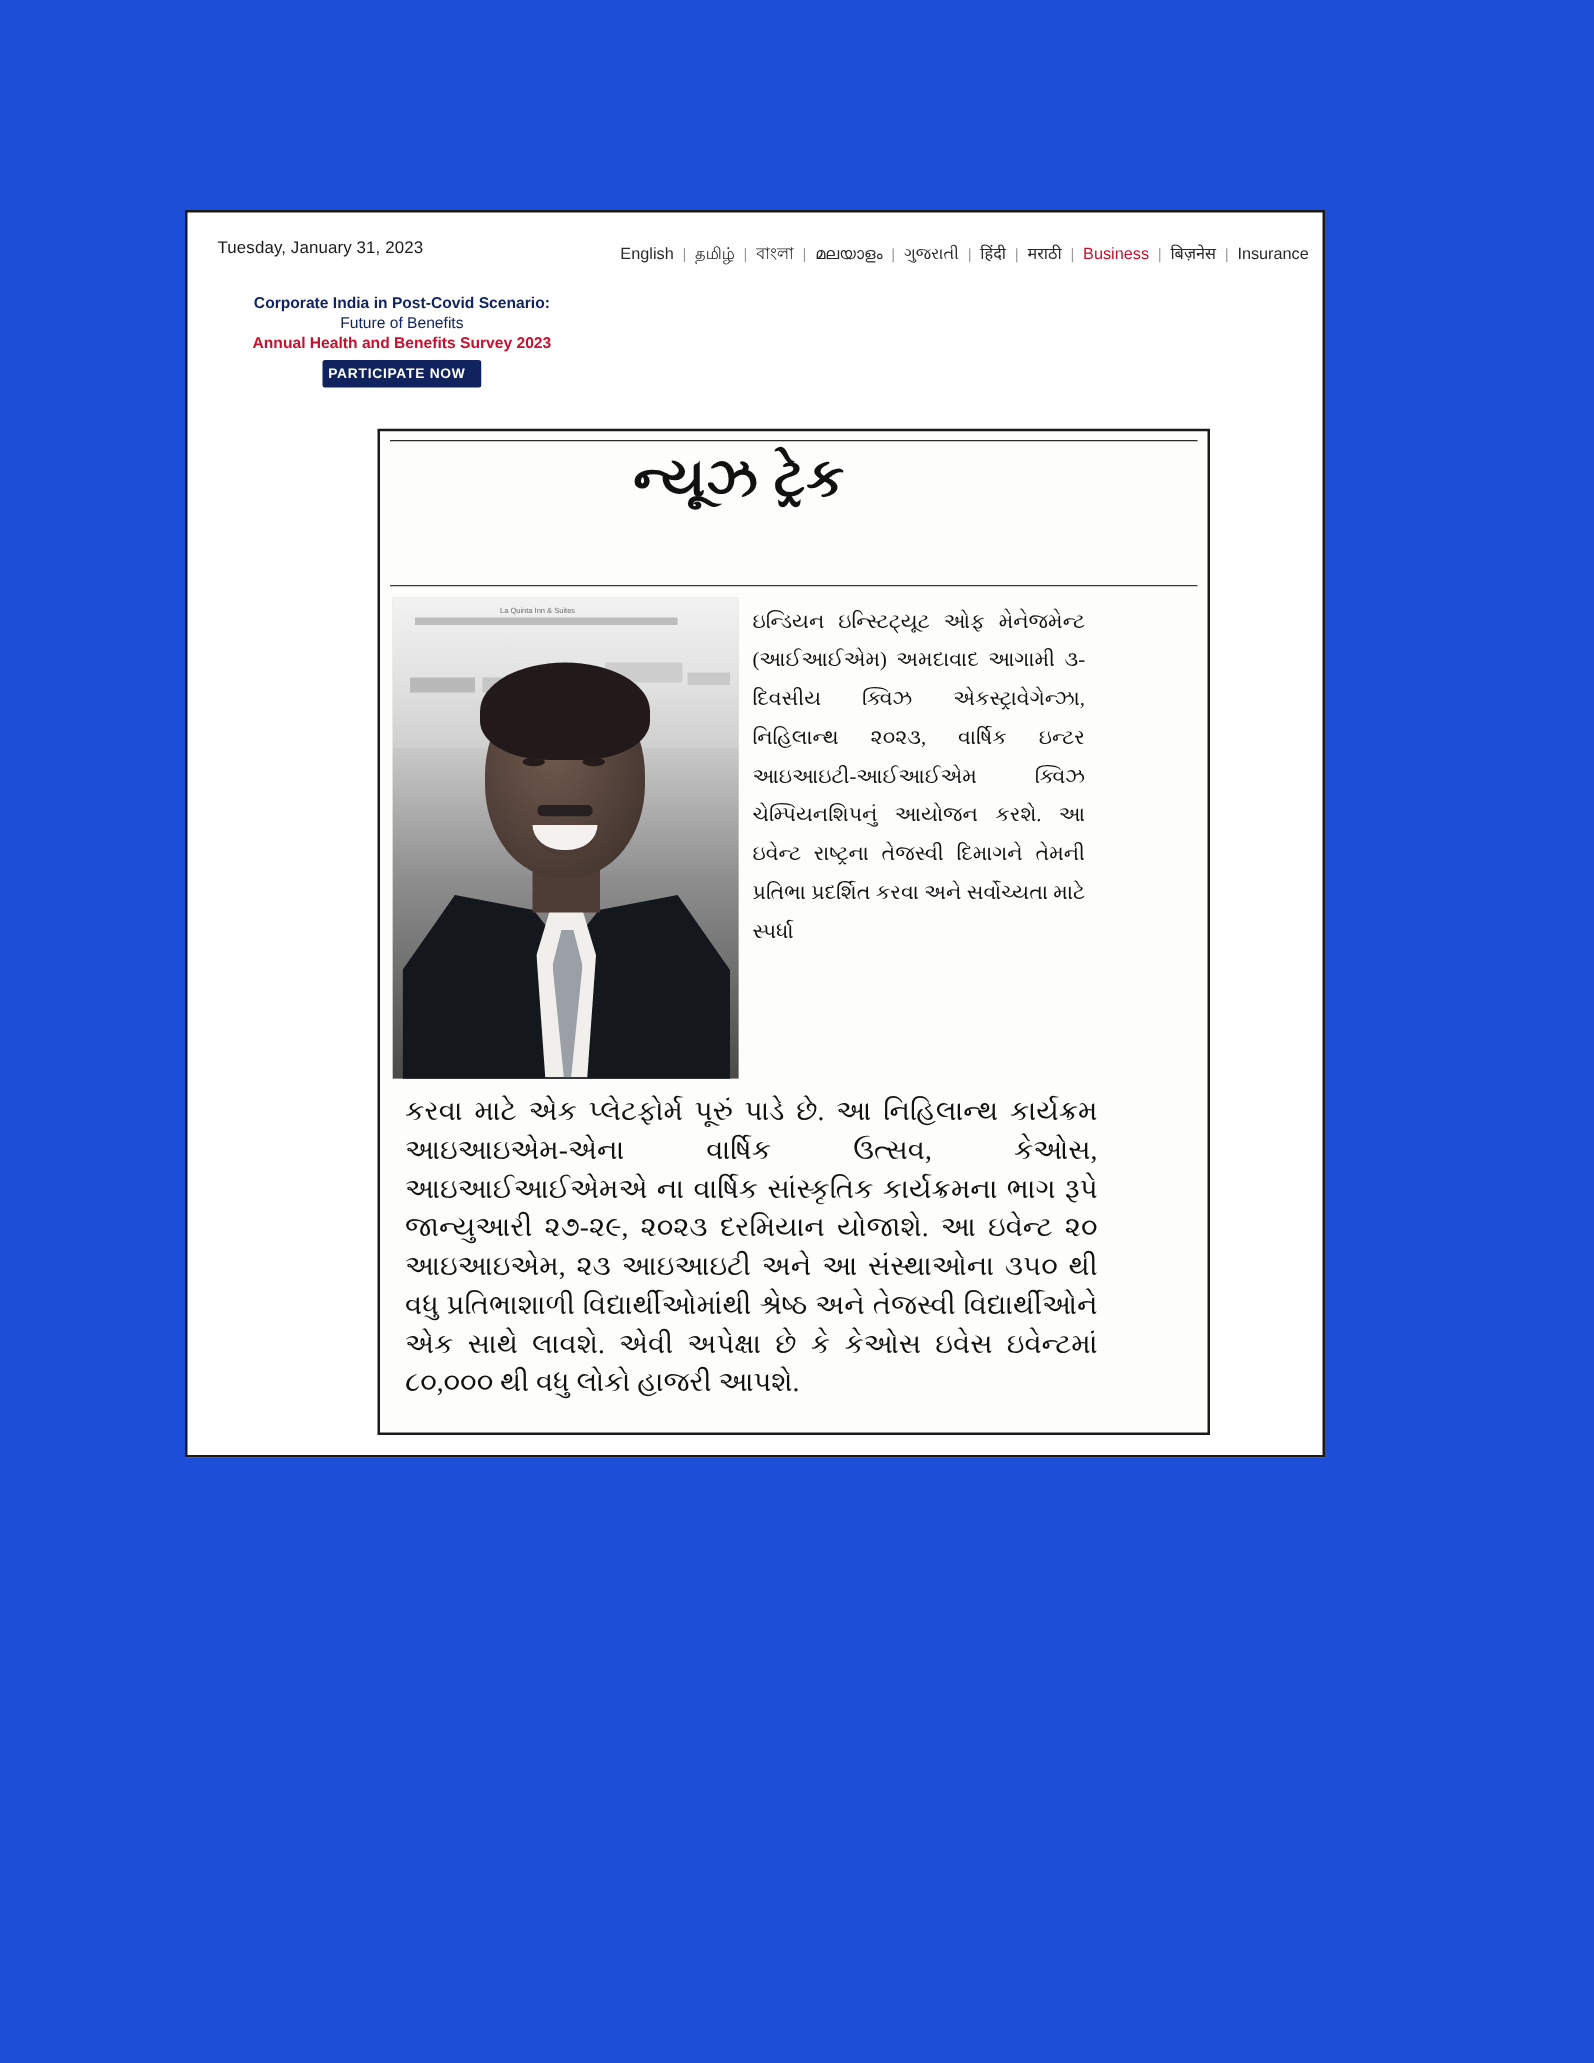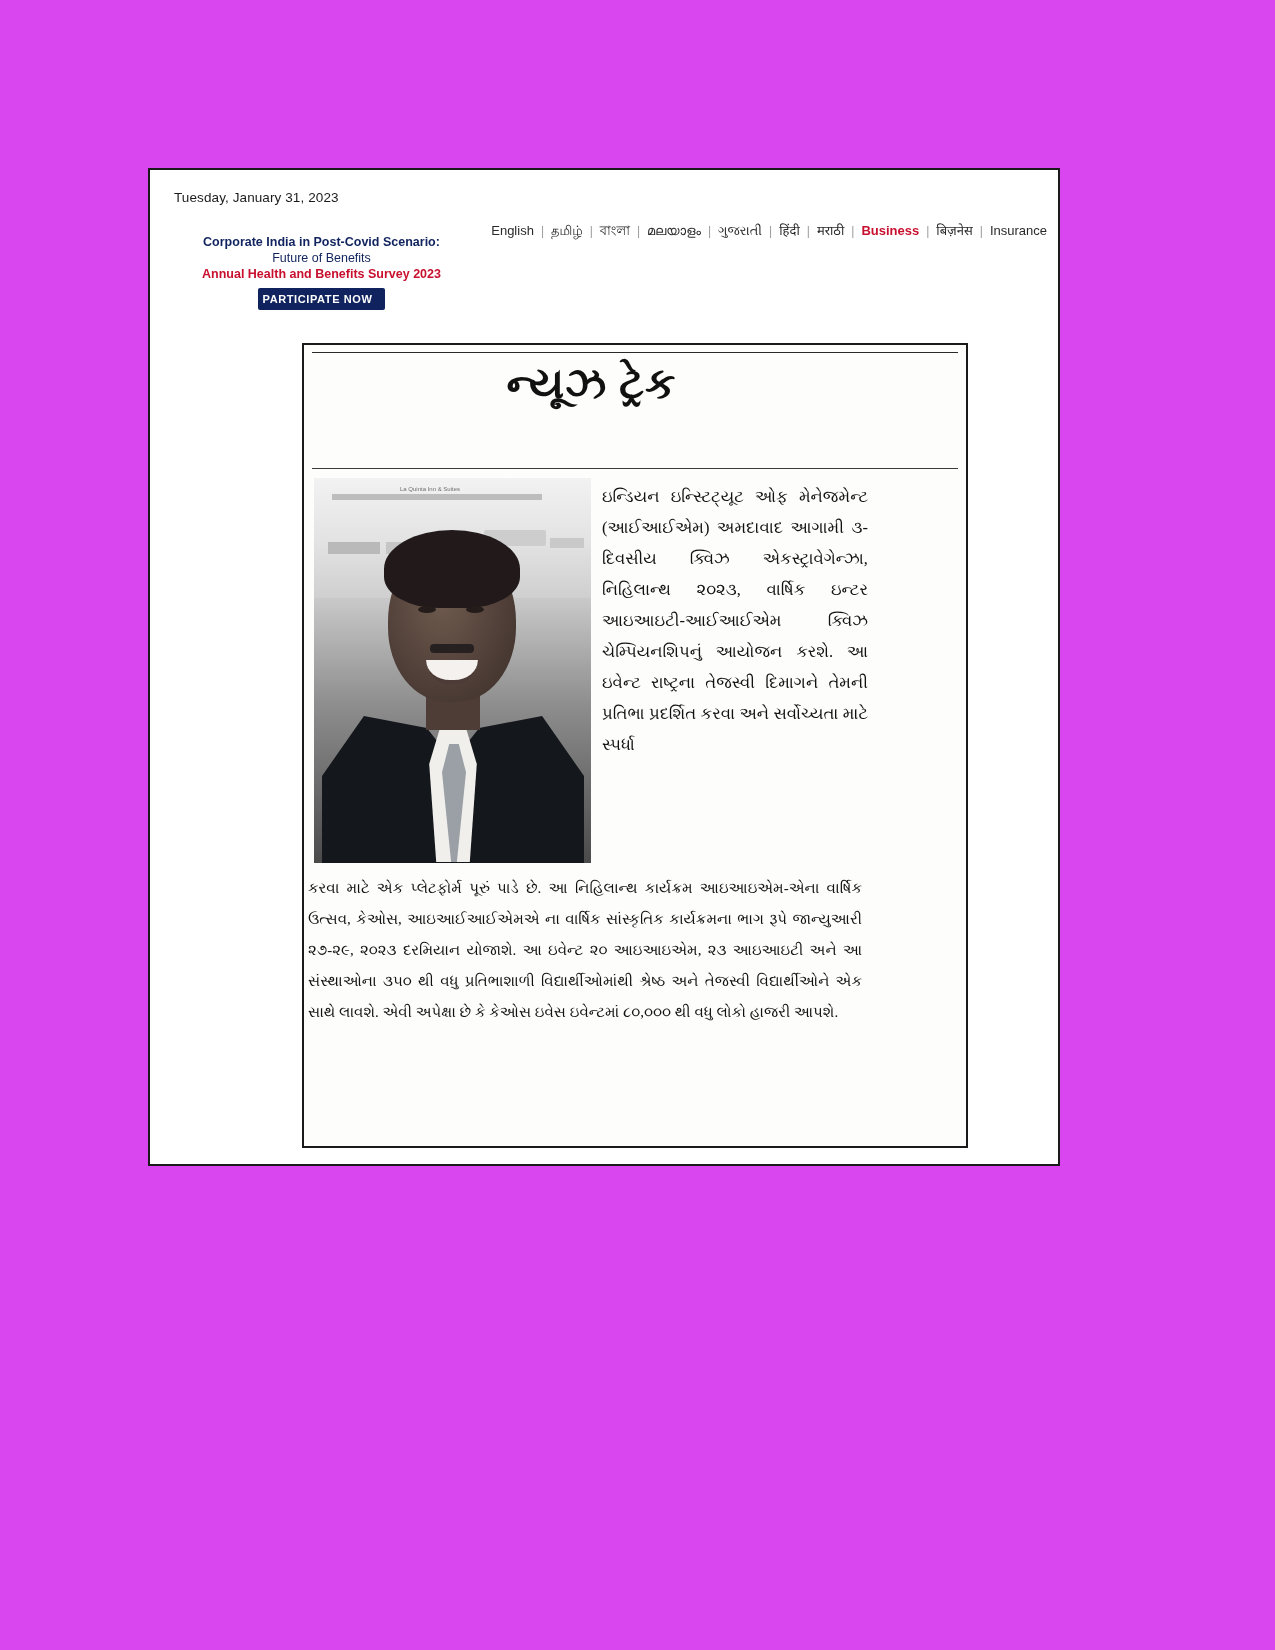--- a/index.html
+++ b/index.html
@@ -8,21 +8,21 @@
     background: #ffffff;
     width: 1275px;
     height: 1650px;
     font-family: "Liberation Sans", sans-serif;
   }
 
   .page {
     position: relative;
     width: 1275px;
     height: 1650px;
-    background: #d946ef;
+    background: #1d4ed8;
   }
 
   
   .clipping {
     position: absolute;
     left: 148px;
     top: 168px;
     width: 912px;
     height: 998px;
     border: 2px solid #1a1a1a;
@@ -64,22 +64,21 @@
     padding: 0 7px;
     line-height: 1;
   }
   .lang-nav .sep {
     color: #9a9a9a;
     font-size: 12px;
     line-height: 1;
   }
   .lang-nav .item.active {
     color: #c8102e;
-    font-weight: bold;
-    margin-top: 28px;
+    font-weight: normal;
   }
 
   
   .promo {
     position: absolute;
     left: 24px;
     top: 52px;
     width: 295px;
     text-align: center;
     margin-top: 12px;
@@ -332,25 +331,25 @@
     font-size: 16.5px;
     line-height: 31px;
     color: #111;
     text-align: justify;
     text-align-last: justify;
   }
 
   
   .body-full {
     position: absolute;
-    left: 4px;
+    left: 20px;
     top: 528px;
     width: 554px;
     font-family: "Liberation Serif", serif;
-    font-size: 15px;
+    font-size: 22px;
     line-height: 31px;
     color: #111;
     text-align: justify;
   }
 
 </style>
 </head>
 <body>
 
 <div class="page">

